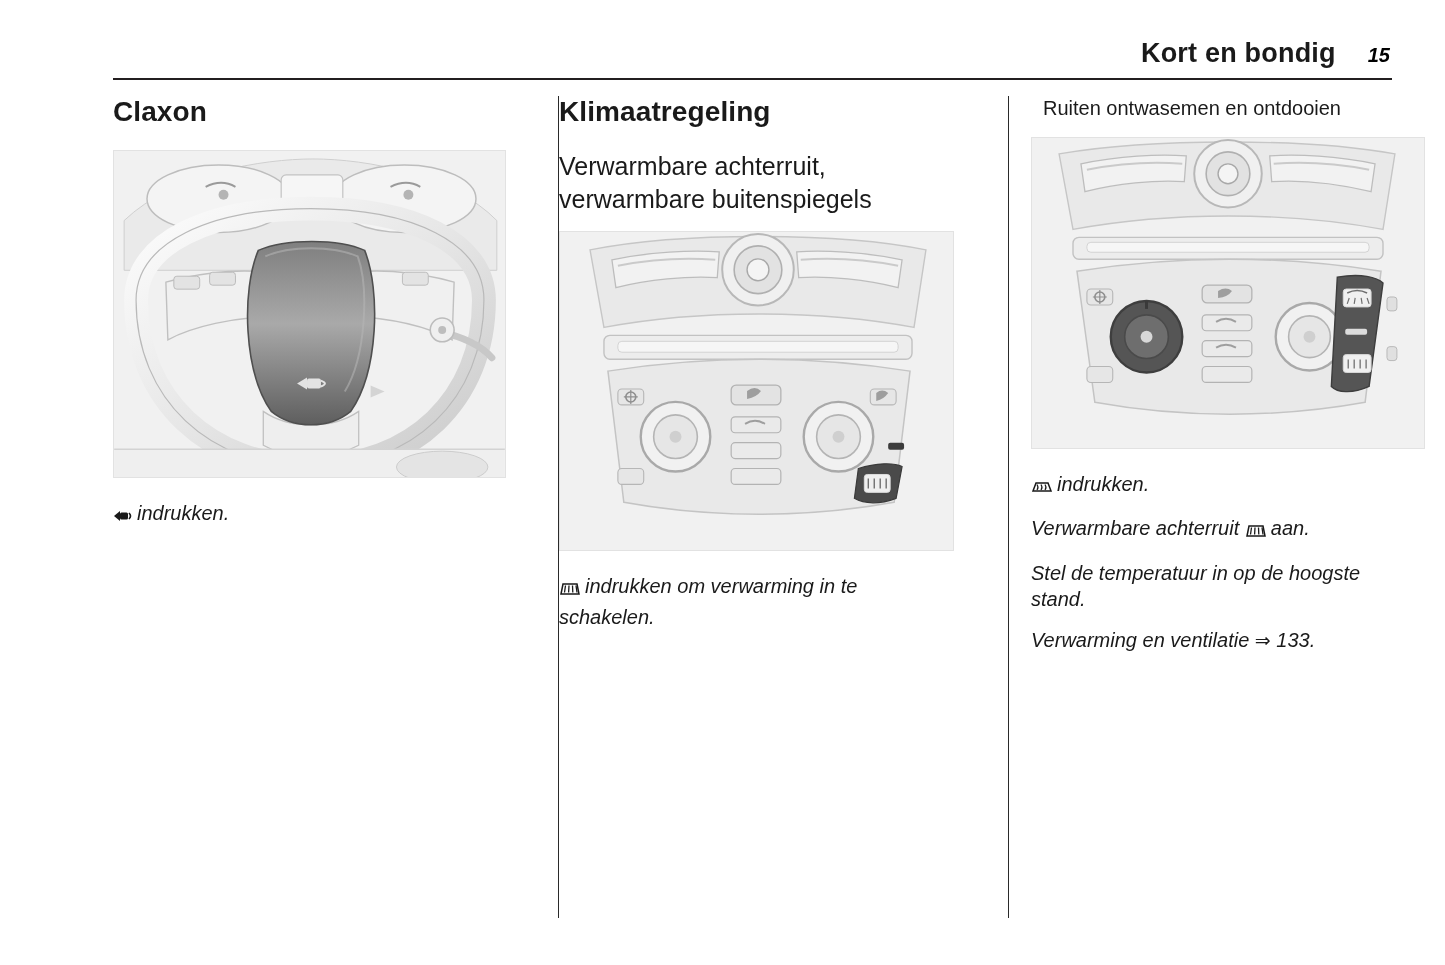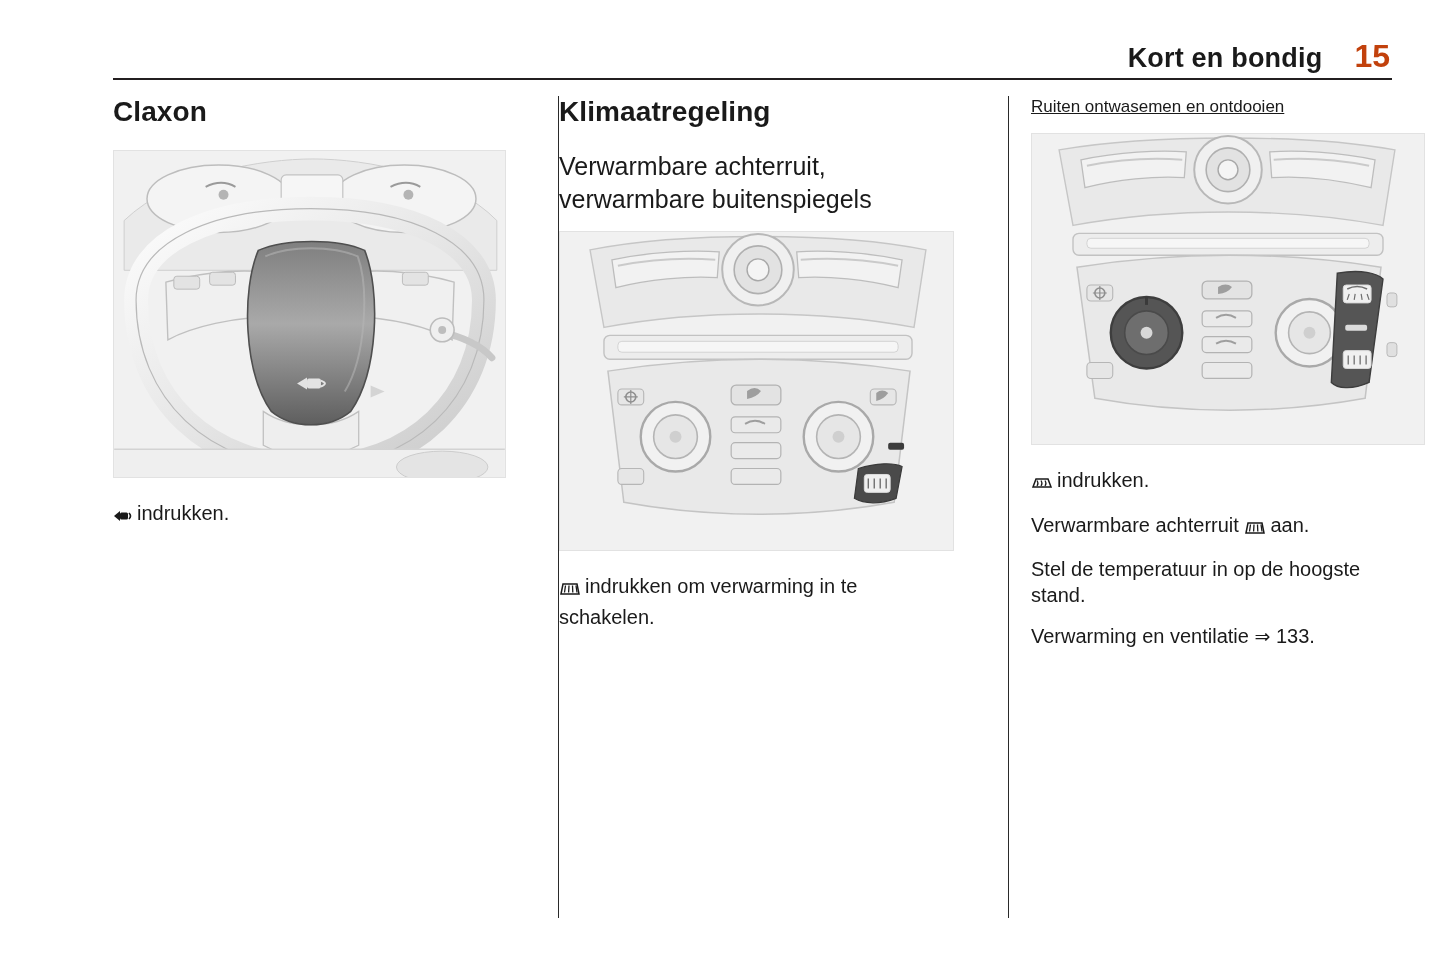--- a/index.html
+++ b/index.html
@@ -38,24 +38,25 @@
     height: 100%;
     padding-right: 2px;
   }
   .header-title {
     font-size: 27px;
     font-weight: 700;
     letter-spacing: 0.2px;
     color: #1a1a1a;
   }
   .header-pagenum {
-    font-size: 32px;
+    font-size: 20px;
     font-weight: 700;
     margin-left: 32px;
-    color: #c2410c;
+    color: #000000;
+    font-style: italic;
   }
   
   .columns {
     position: absolute;
     left: 113px;
     top: 96px;
     width: 1279px;
     height: 822px;
     display: flex;
     gap: 20px;
@@ -75,30 +76,30 @@
     line-height: 1.15;
     letter-spacing: 0.1px;
   }
   h3.sub-title {
     font-size: 25px;
     font-weight: 400;
     margin: 0 0 16px 0;
     line-height: 1.3;
   }
   h3.sub-title-plain {
-    font-size: 17px;
+    font-size: 20px;
     font-weight: 400;
-    margin: 0 0 16px 0;
+    margin: 0 0 16px 12px;
     line-height: 1.25;
-    text-decoration: underline;
   }
   p.body {
     font-size: 20px;
     line-height: 1.32;
     margin: 0 0 14px 0;
+    font-style: italic;
   }
   .ref-arrow {
     font-family: "DejaVu Sans", sans-serif;
     font-size: 19px;
   }
 
   
   .figure {
     background: #f1f1f1;
     border: 1px solid #e2e2e2;

